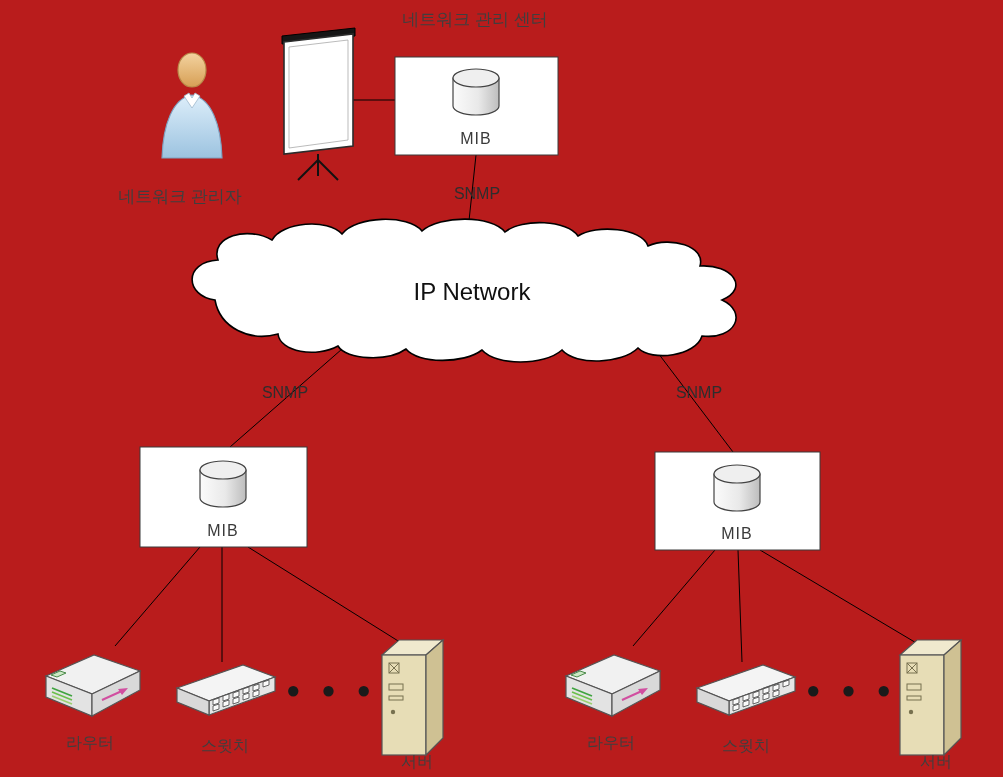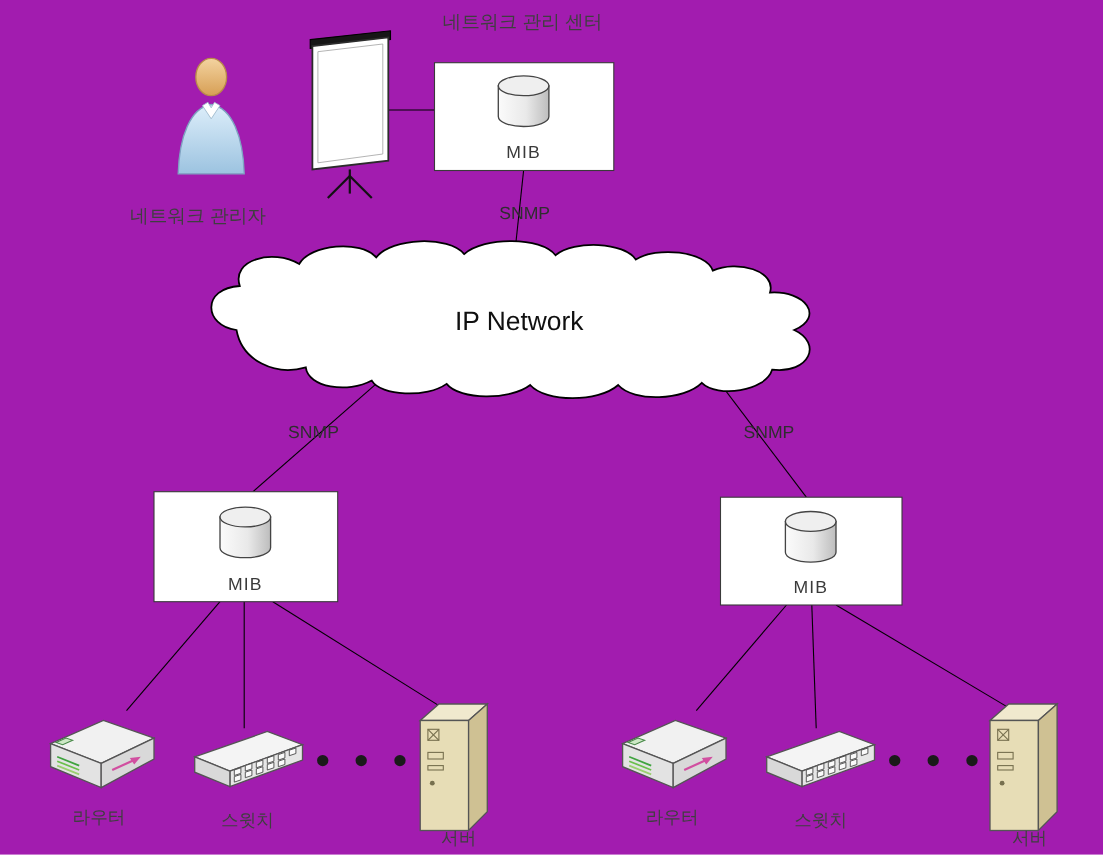--- a/index.html
+++ b/index.html
@@ -1,19 +1,19 @@
 <!DOCTYPE html>
 <html><head>
 <meta charset="utf-8">
 <style>
   html,body{margin:0;padding:0;background:#ffffff;}
   .canvas{
     position:relative;
     width:1003px;height:777px;
-    background:#a21caf;
+    background:#b91c1c;
     font-family:"Liberation Sans","DejaVu Sans",sans-serif;
     overflow:hidden;
   }
   svg{display:block;}
   text{
     font-family:"Liberation Sans","DejaVu Sans",sans-serif;
     text-anchor:middle;
   }
   .t-title{font-size:17px;fill:#3f3f3f;}
   .t-person{font-size:17px;fill:#3f3f3f;}

